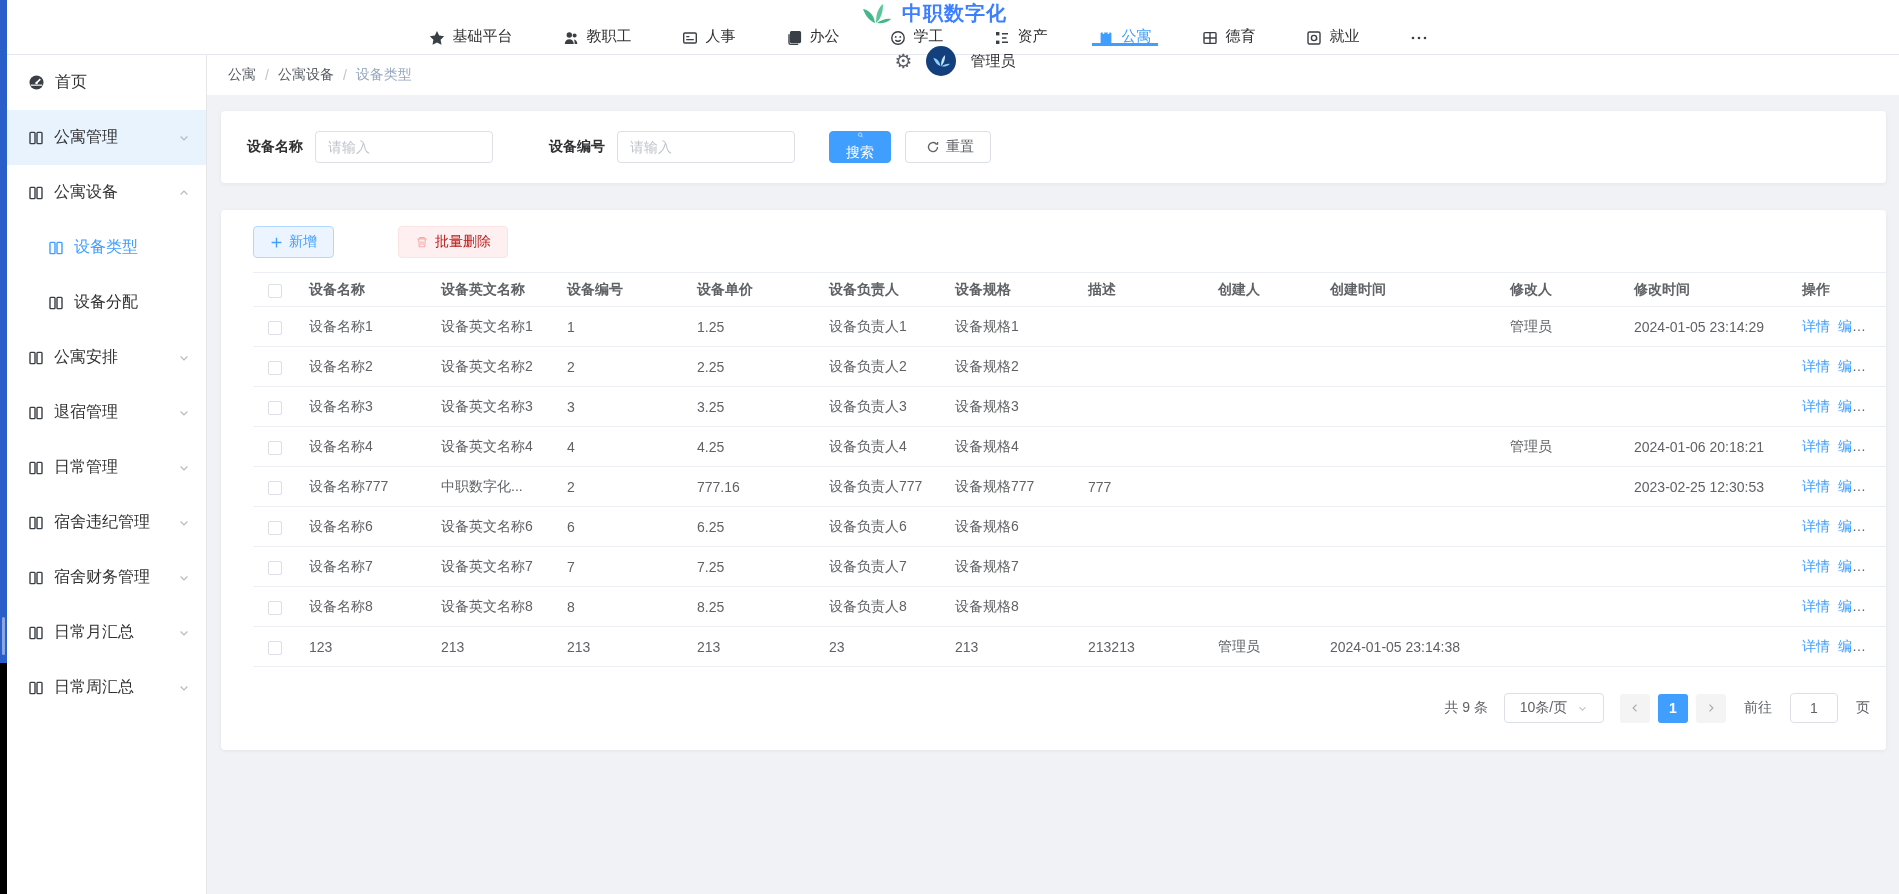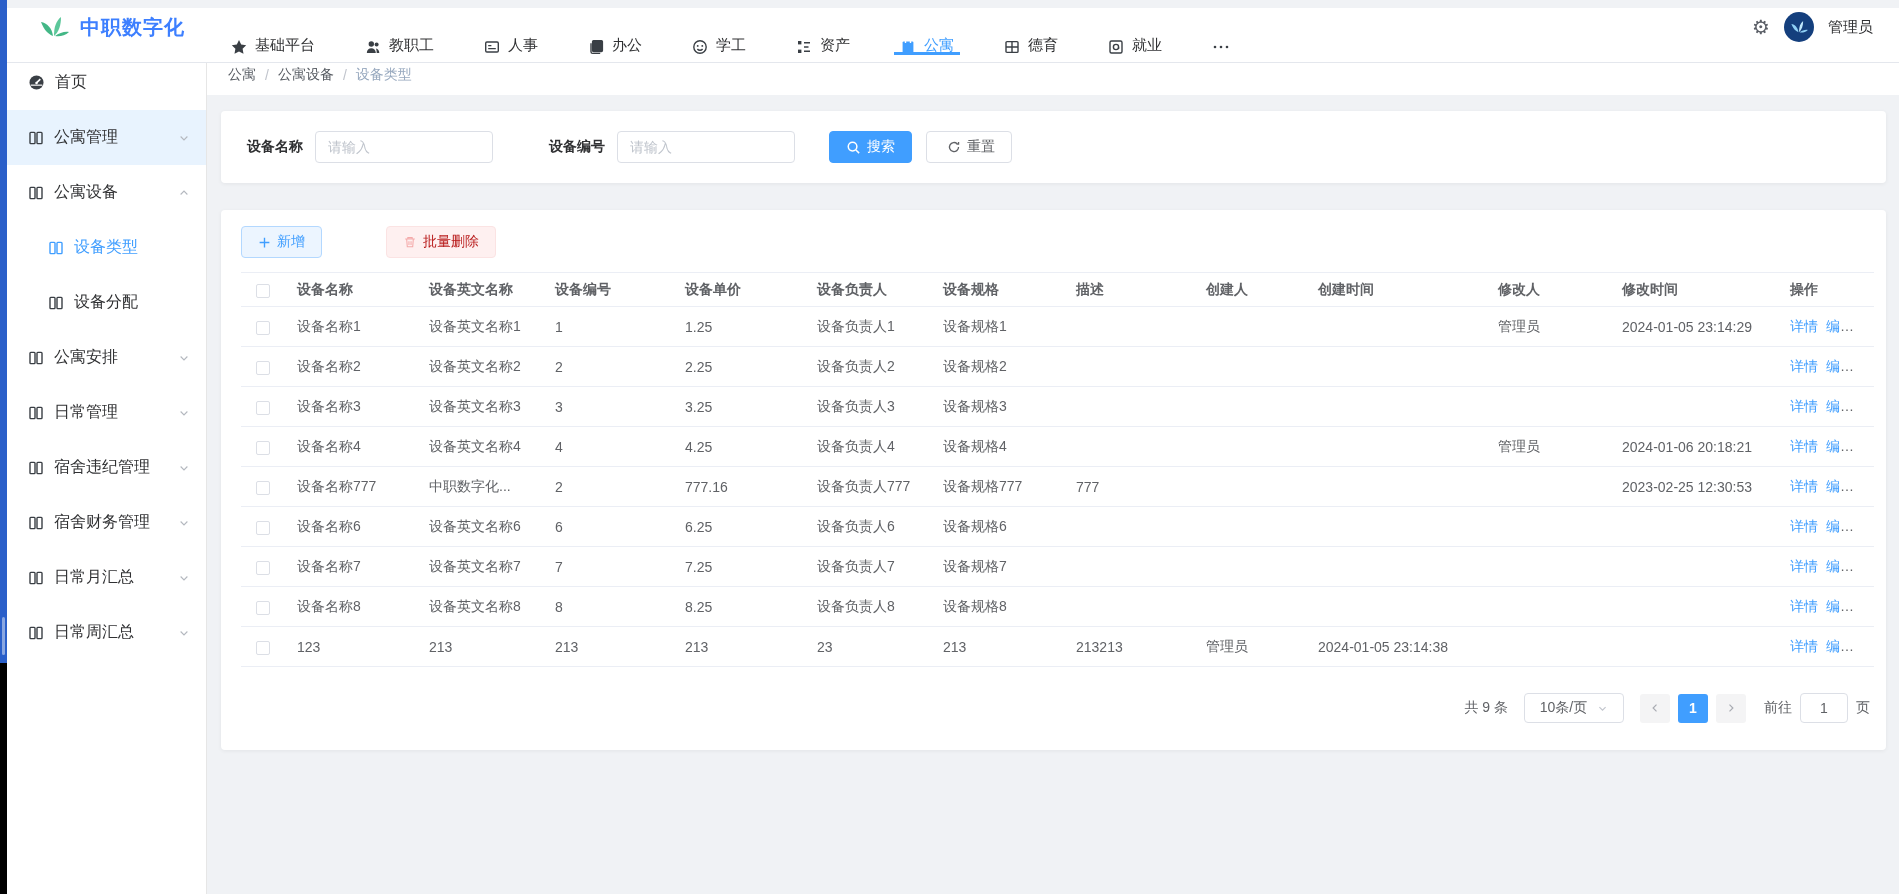--- a/index.html
+++ b/index.html
@@ -8,23 +8,23 @@
     font-family: "Liberation Sans", "DejaVu Sans", sans-serif;
     font-size: 14px; color:#303133; background:#f0f2f5;
     position:relative; overflow:hidden;
   }
   
   .edge-strip { position:absolute; left:0; top:0; width:7px; height:894px; background:#000; z-index:30; }
   .edge-strip .blue { width:7px; height:663px; background:#2a5fc9; }
   .edge-strip .thumb { position:absolute; left:2px; top:617px; width:3px; height:38px; background:rgba(255,255,255,.45); border-radius:2px; }
   
   .navbar {
-    position:absolute; left:7px; top:8px; width:1892px; height:55px;
+    position:absolute; left:7px; top:0; width:1892px; height:55px;
     background:#fff; border-bottom:1px solid #e4e7ed;
-    display:flex; align-items:center; padding:0 26px 16px 30px; z-index:20;
+    display:flex; align-items:center; padding:0 26px 16px 30px; z-index:20;flex-direction:column;
   }
   .brand { display:flex; align-items:center; gap:9px; margin-right:44px; }
   .brand-title { font-size:20px; font-weight:bold; color:#3d7fff; letter-spacing:1px; }
   .nav-items { display:flex; align-items:stretch; height:55px; }
   .nav-item {
     display:flex; align-items:flex-end; gap:8px; margin-right:46px;
     font-size:15px; color:#303133; cursor:pointer; position:relative; padding:0 2px;
   }
   .nav-item svg { flex:0 0 auto; }
   .nav-item.active { color:#409eff; }
@@ -61,43 +61,43 @@
   .form-label { font-weight:bold; color:#303133; margin-right:12px; }
   .text-input {
     width:178px; height:32px; border:1px solid #dcdfe6; border-radius:4px;
     padding:0 12px; font-size:14px; color:#606266; outline:none;
     font-family:"Liberation Sans","DejaVu Sans",sans-serif;
   }
   .text-input::placeholder { color:#bfc4cc; }
   .gap-lg { width:56px; }
   .gap-btn { width:34px; }
   .btn { height:32px; border-radius:4px; font-size:14px; display:inline-flex; align-items:center; justify-content:center; gap:6px; cursor:pointer; border:1px solid transparent; padding:0 16px; font-family:inherit; }
-  .btn-primary { background:#409eff; border-color:#409eff; color:#fff; }
+  .btn-primary { background:#409eff; border-color:#409eff; color:#fff;flex-direction:column; }
   .btn-plain { background:#fff; border-color:#dcdfe6; color:#606266; margin-left:14px;padding-left:20px; }
   
-  .table-card { padding:16px 16px 22px 20px; min-height:540px; }
+  .table-card { padding:16px 16px 22px 32px; min-height:540px; }
   .toolbar { display:flex; margin-bottom:14px; }
   .btn-add { background:#ecf5ff; border-color:#b3d8ff; color:#409eff; }
   .btn-del { background:#fef0f0; border-color:#fbe3e3; color:#b91c1c; margin-left:64px; cursor:not-allowed; }
   table { width:100%; table-layout:fixed; border-collapse:collapse; border-top:1px solid #ebeef5; }
   th, td { padding:0 12px; text-align:left; white-space:nowrap; overflow:hidden; text-overflow:ellipsis; }
   thead th { height:34px; color:#606266; font-weight:bold; border-bottom:1px solid #ebeef5; font-size:14px; }
   tbody td { height:40px; color:#606266; border-bottom:1px solid #ebeef5; font-size:14px; }
   .cb-cell { text-align:center; padding:0 6px; }
   .checkbox { display:inline-block; width:14px; height:14px; border:1px solid #dcdfe6; border-radius:2px; background:#fff; vertical-align:middle; cursor:pointer; }
   .op a { text-decoration:none; margin-right:8px; cursor:pointer; }
   .op a.blue { color:#409eff; }
   .op a.red { color:#f56c6c; margin-right:0; }
   
   .pagination { display:flex; align-items:center; justify-content:flex-end; margin-top:26px; color:#606266; font-size:14px; }
   .pg-total { margin-right:16px; }
   .pg-select { width:100px; height:30px; border:1px solid #dcdfe6; border-radius:4px; display:flex; align-items:center; justify-content:center; gap:10px; color:#606266; cursor:pointer; margin-right:16px; background:#fff; }
   .pg-btn { width:30px; height:29px; border-radius:3px; background:#f4f4f5; display:flex; align-items:center; justify-content:center; cursor:pointer; margin-right:8px; }
   .pg-page { width:30px; height:29px; border-radius:3px; background:#409eff; color:#fff; font-weight:bold; display:flex; align-items:center; justify-content:center; cursor:pointer; margin-right:8px; }
-  .pg-goto { margin-left:10px; display:flex; align-items:center; gap:8px; }
+  .pg-goto { margin-left:10px; display:flex; align-items:center; gap:18px; }
   .goto-input { width:48px; height:30px; border:1px solid #dcdfe6; border-radius:4px; text-align:center; font-size:14px; color:#606266; outline:none; font-family:inherit; }
 </style>
 </head>
 <body>
 
 <div class="edge-strip">
   <div class="blue"></div>
   <div class="thumb"></div>
 </div>
 
@@ -277,20 +277,32 @@
     <span class="lbl">设备分配</span>
   </div>
   <div class="side-item">
     <svg width="16" height="16" viewBox="0 0 16 16">
         <g fill="none" stroke="#3a3f45" stroke-width="1.4">
           <rect x="2" y="2.4" width="5" height="11.2" rx=".8"></rect>
           <rect x="9" y="2.4" width="5" height="11.2" rx=".8"></rect>
         </g>
       </svg>
     <span class="lbl">公寓安排</span>
+    <svg class="chev" width="12" height="12" viewBox="0 0 16 16">
+        <path d="M3.5 6L8 10.5 12.5 6" fill="none" stroke="#b4b8bf" stroke-width="1.5"></path>
+      </svg>
+  </div>
+  <div class="side-item">
+    <svg width="16" height="16" viewBox="0 0 16 16">
+        <g fill="none" stroke="#3a3f45" stroke-width="1.4">
+          <rect x="2" y="2.4" width="5" height="11.2" rx=".8"></rect>
+          <rect x="9" y="2.4" width="5" height="11.2" rx=".8"></rect>
+        </g>
+      </svg>
+    <span class="lbl">退宿管理</span>
     <svg class="chev" width="12" height="12" viewBox="0 0 16 16">
         <path d="M3.5 6L8 10.5 12.5 6" fill="none" stroke="#b4b8bf" stroke-width="1.5"></path>
       </svg>
   </div>
   <div class="side-item">
     <svg width="16" height="16" viewBox="0 0 16 16">
         <g fill="none" stroke="#3a3f45" stroke-width="1.4">
           <rect x="2" y="2.4" width="5" height="11.2" rx=".8"></rect>
           <rect x="9" y="2.4" width="5" height="11.2" rx=".8"></rect>
         </g>

